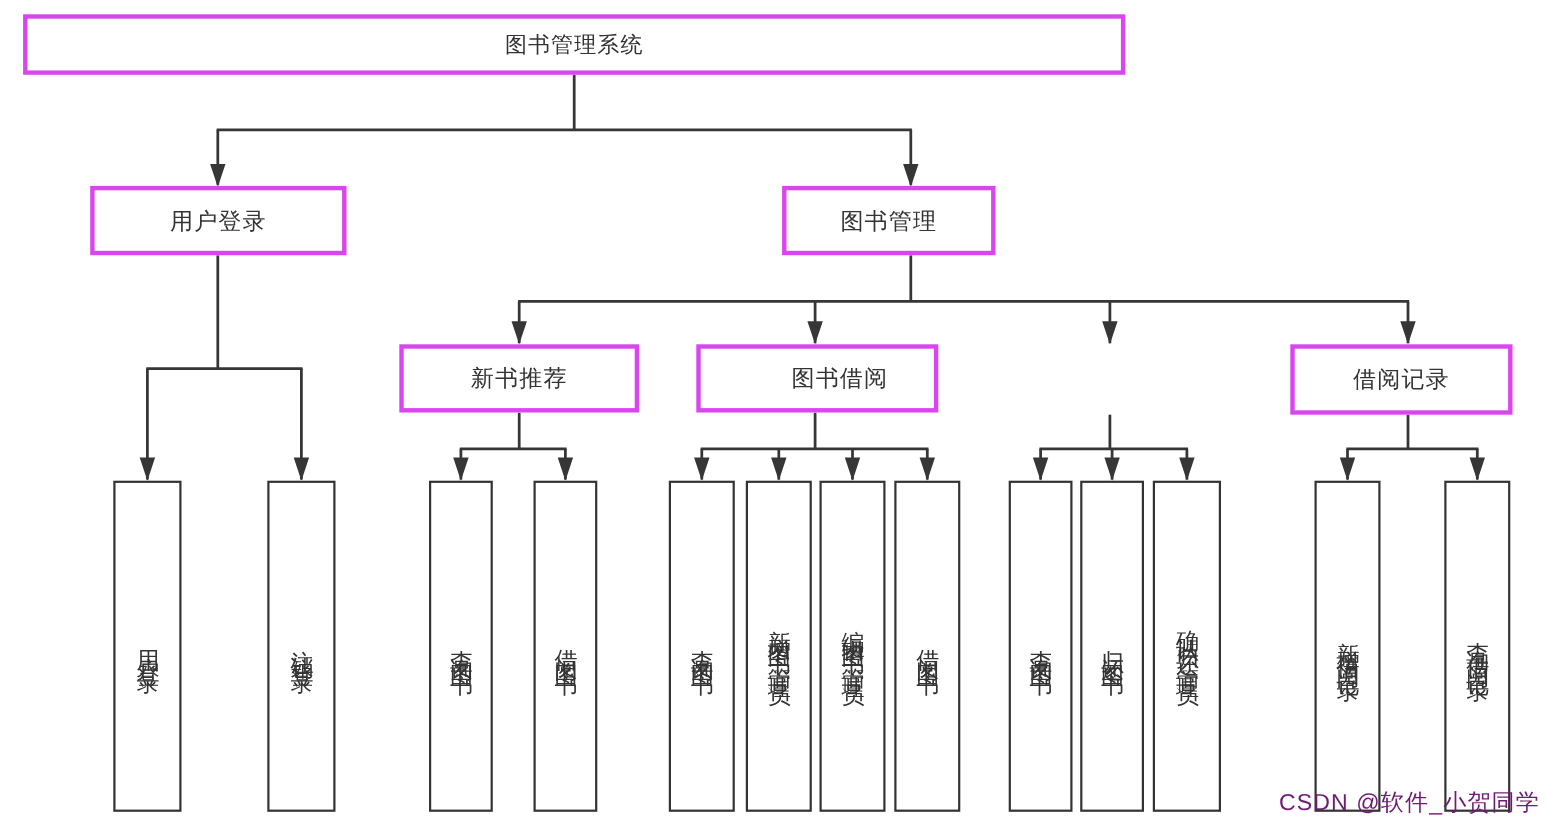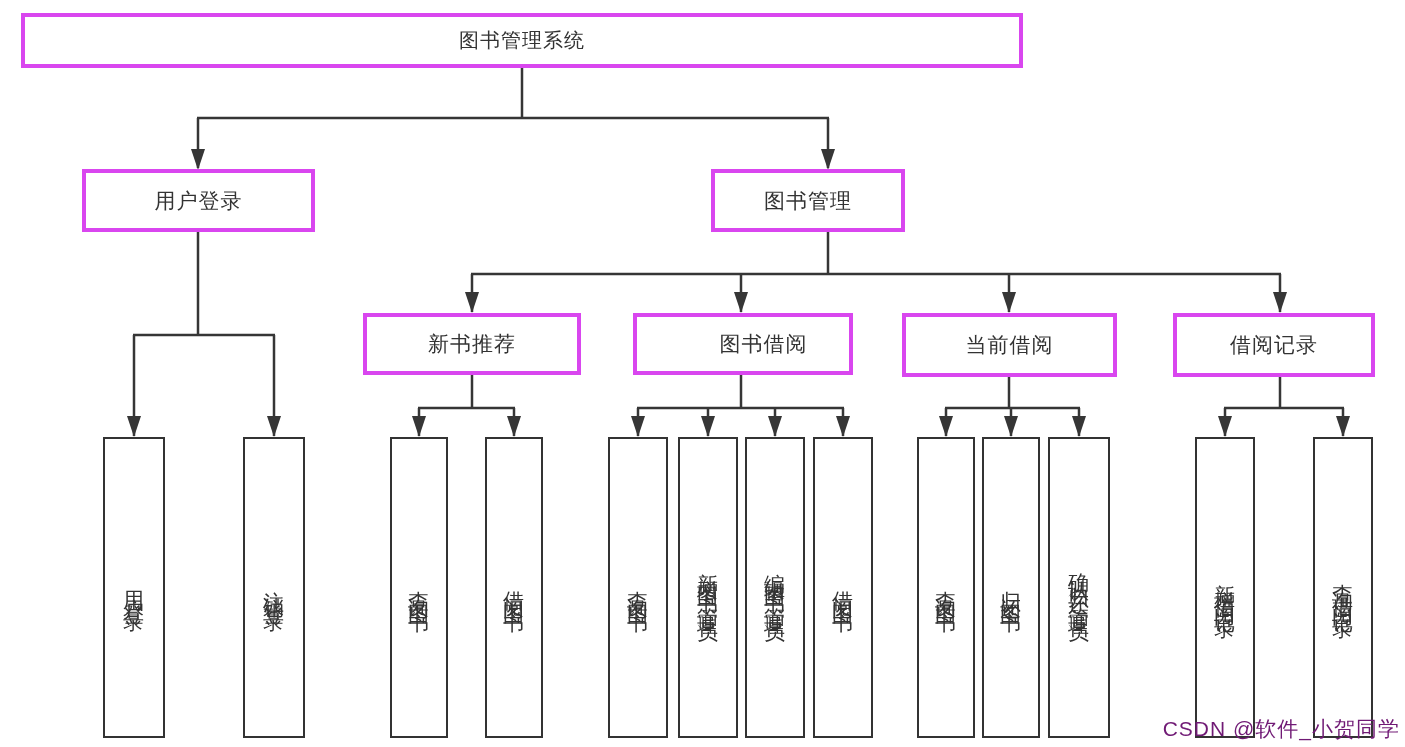--- a/index.html
+++ b/index.html
@@ -155,21 +155,20 @@
     </g>
   </svg>
 
   <div class="hbox" id="root-box">图书管理系统</div>
 
   <div class="hbox" id="l2-login">用户登录</div>
   <div class="hbox" id="l2-mgmt">图书管理</div>
 
   <div class="hbox" id="l3-newbook">新书推荐</div>
   <div class="hbox" id="l3-borrow">图书借阅</div>
-  <div class="hbox" id="l3-current">当前借阅</div>
   <div class="hbox" id="l3-records">借阅记录</div>
 
   <div class="vbox" id="v-user-login">
     <span class="vlabel">用户登录</span>
   </div>
   <div class="vbox" id="v-logout">
     <span class="vlabel">注销登录</span>
   </div>
 
   <div class="vbox" id="v-query1">

